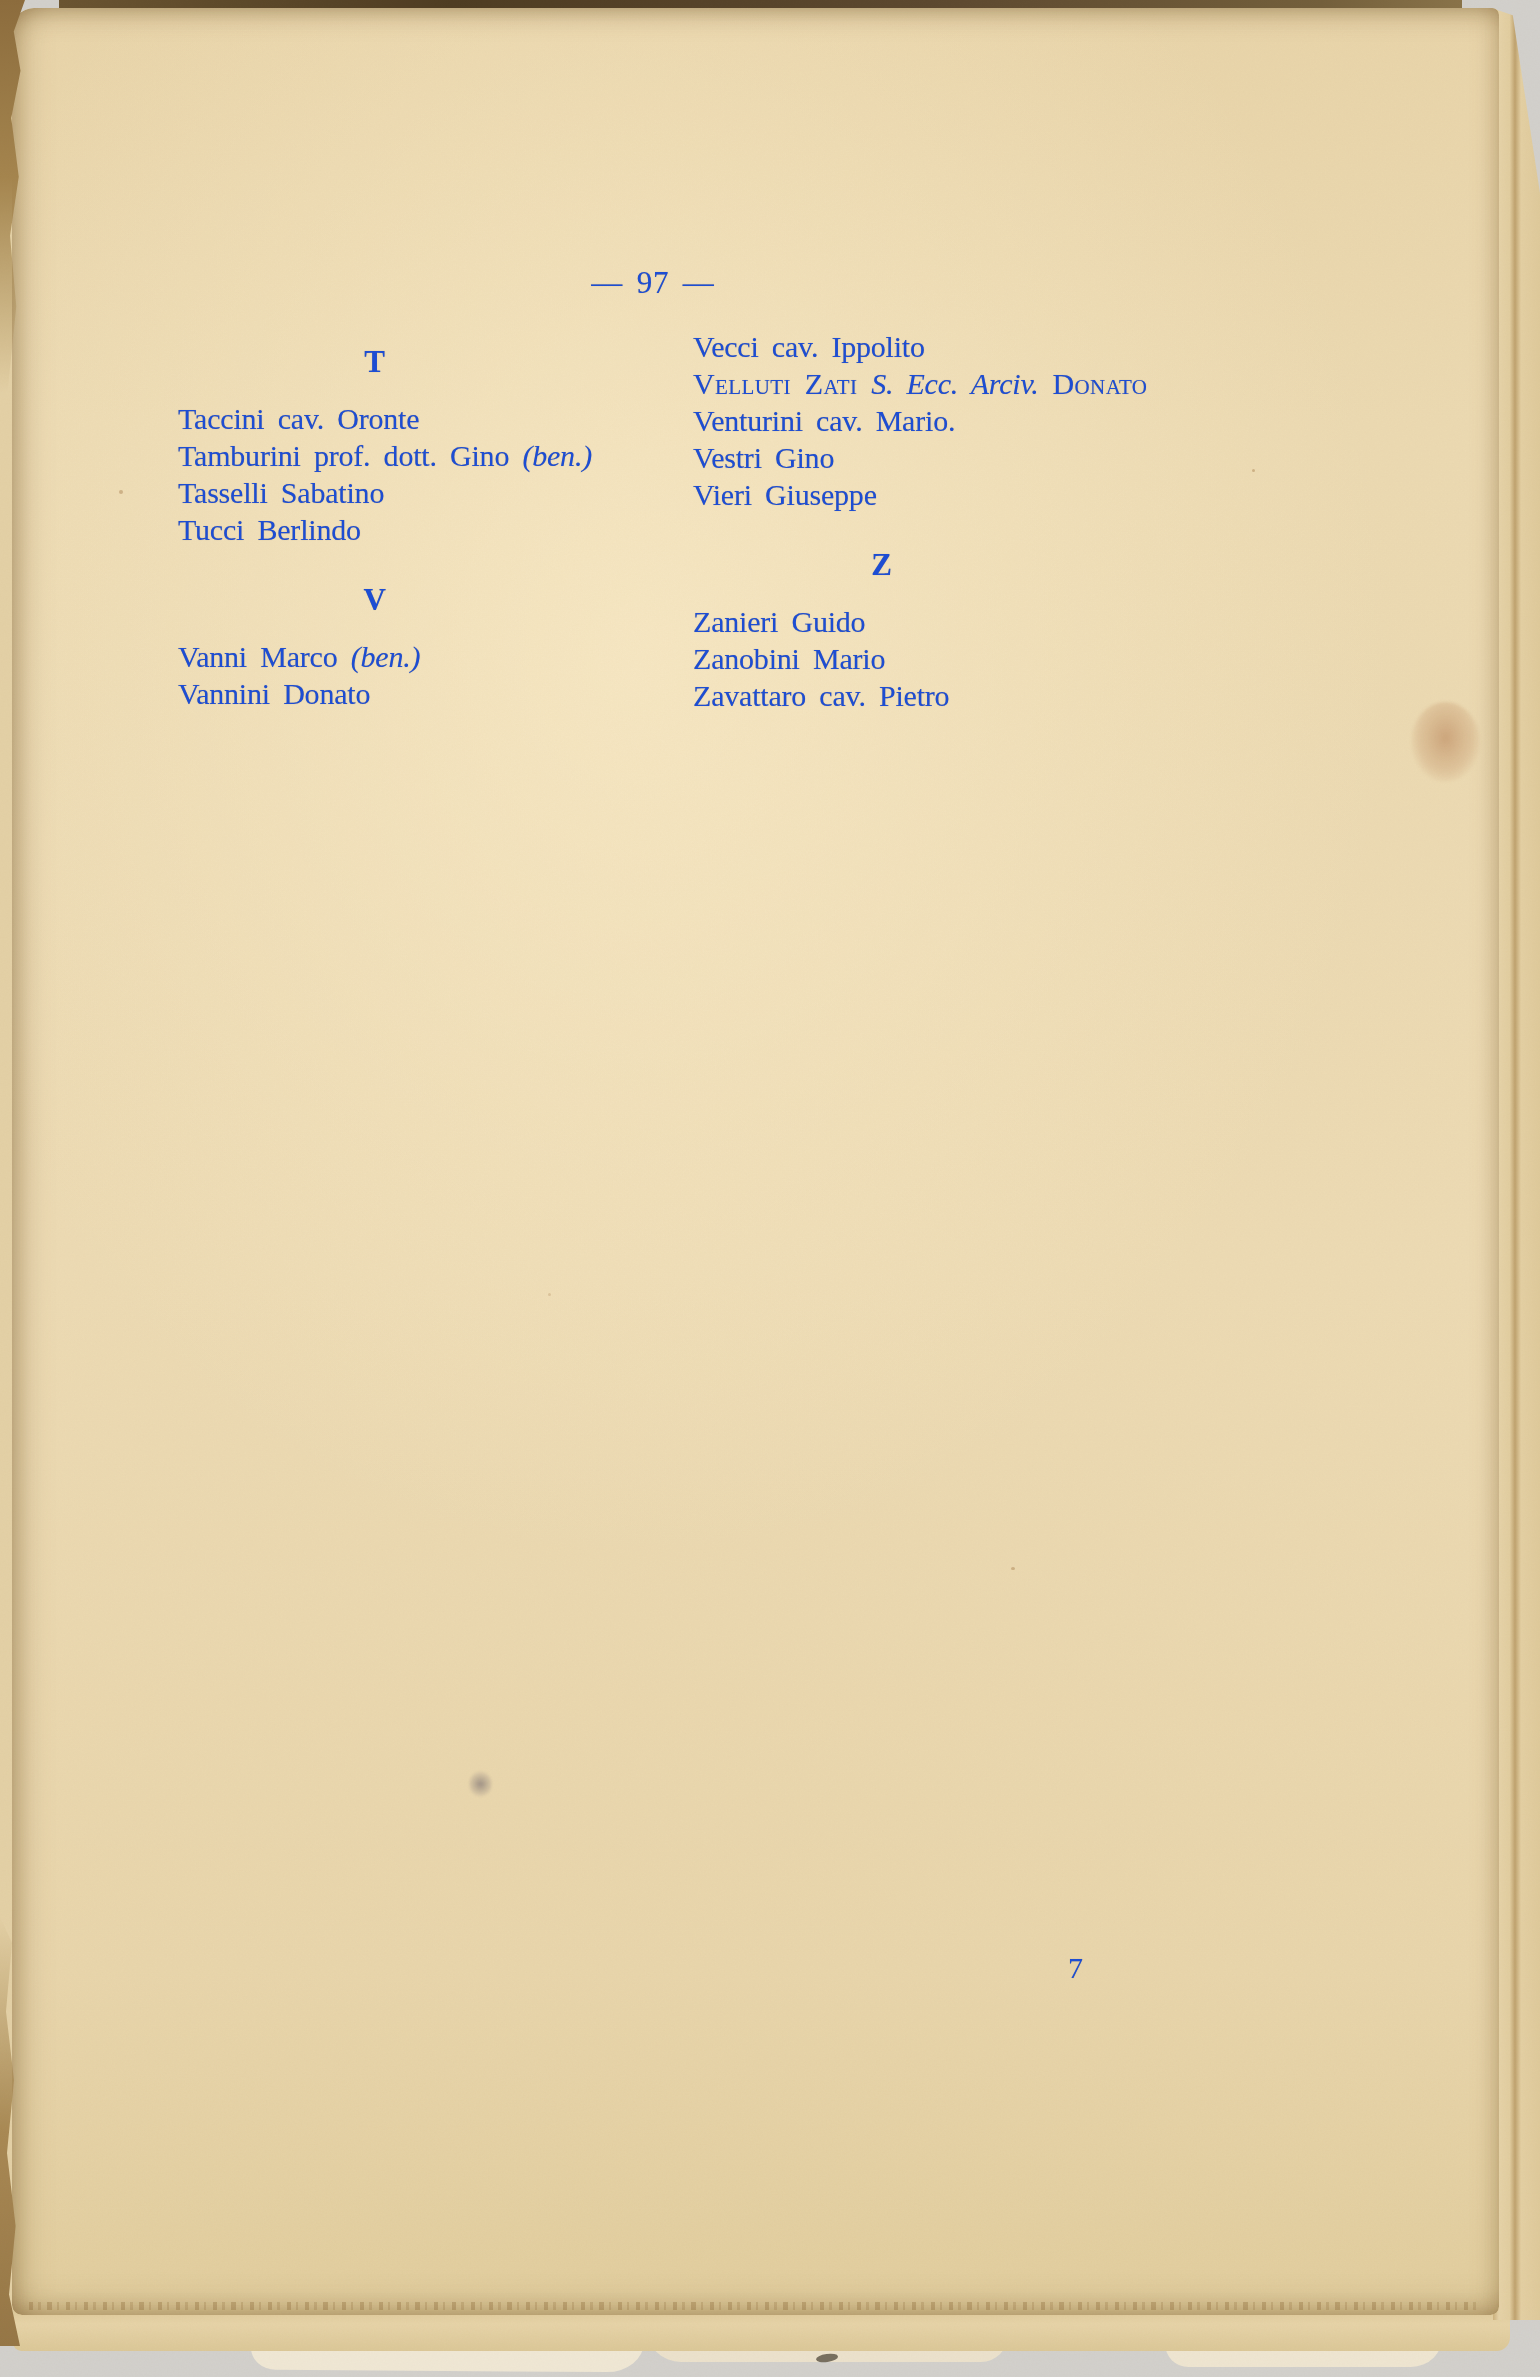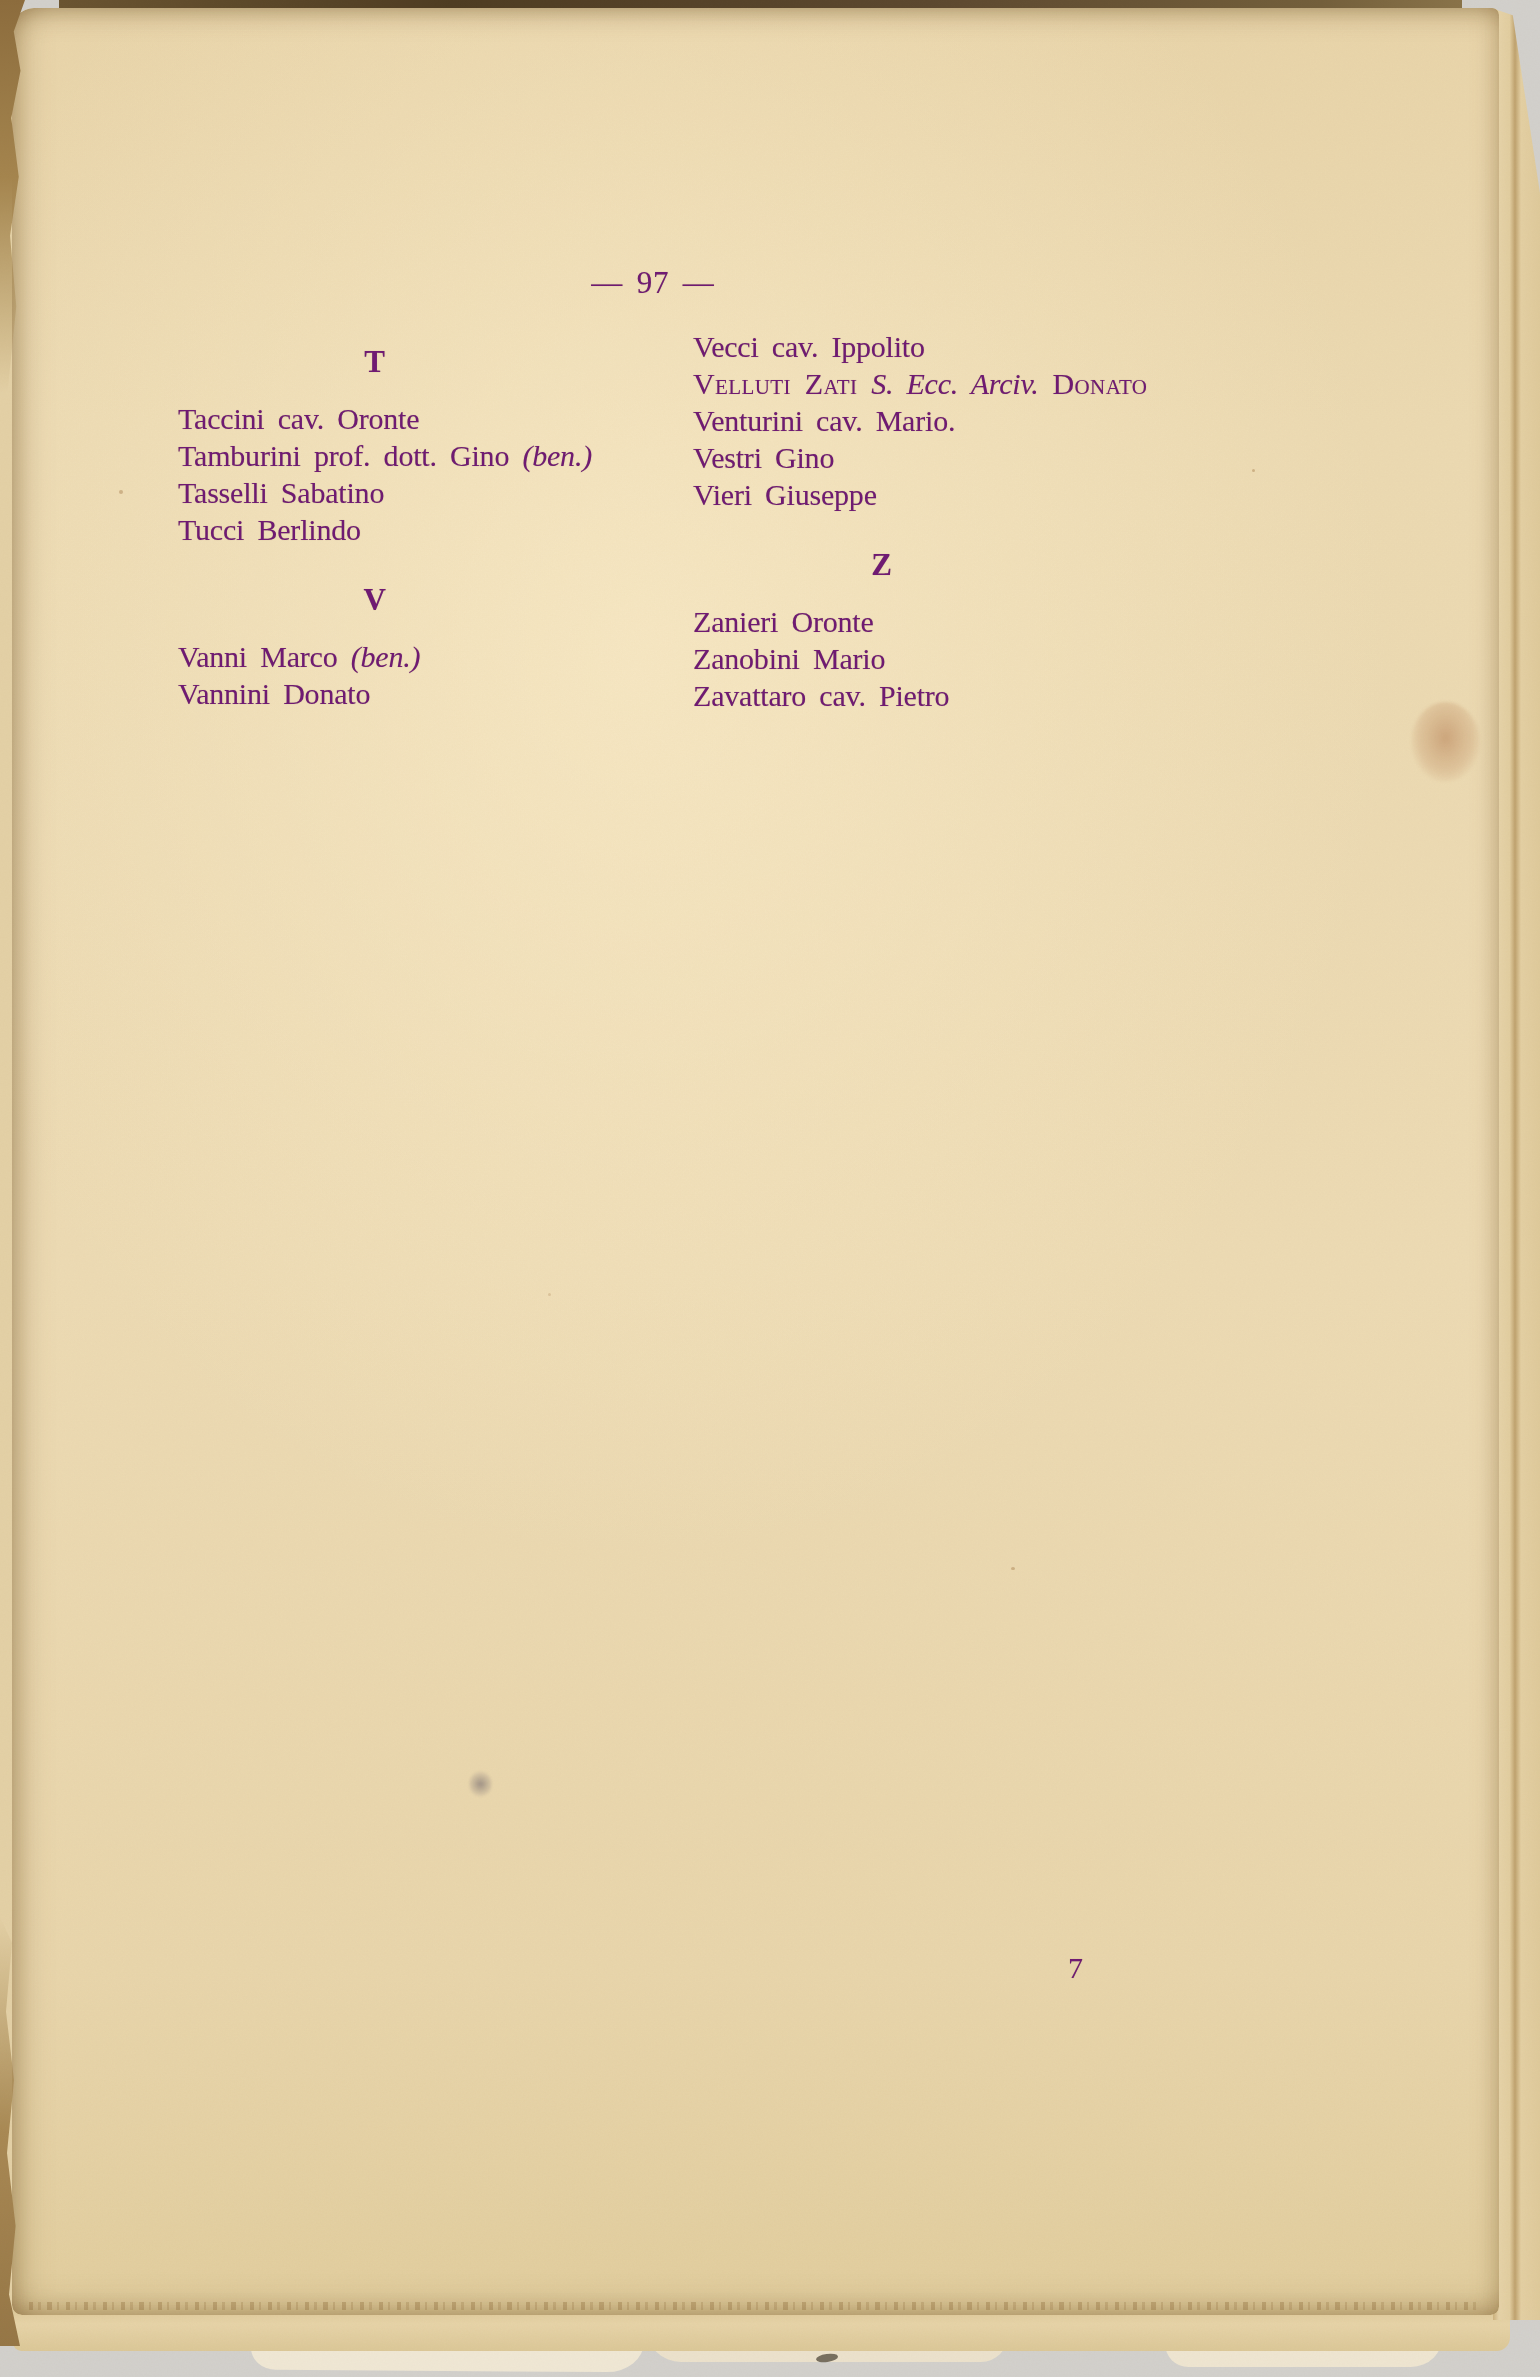--- a/index.html
+++ b/index.html
@@ -84,21 +84,21 @@
     background:radial-gradient(circle at 50% 50%, rgba(92,82,98,.5), rgba(92,82,98,.12) 60%, rgba(92,82,98,0) 78%);
     filter:blur(0.8px);
   }
   .fox{ border-radius:50%; background:rgba(150,100,50,.35); }
   .fox-1{ left:119px; top:490px; width:4.2px; height:4.2px; }
   .fox-2{ left:1252px; top:469px; width:3.3px; height:3.3px; }
   .fox-3{ left:1011px; top:1567px; width:4.2px; height:3.3px; }
   .fox-4{ left:548px; top:1293px; width:3.3px; height:3.3px; opacity:.6; }
 
   
-  .ink{ color:#701a75; text-shadow:0 0 0.8px rgba(62,48,26,.35); }
+  .ink{ color:#1d4ed8; text-shadow:0 0 0.8px rgba(62,48,26,.35); }
   .page-number{
     left:559px; top:265px; width:188px; text-align:center; white-space:nowrap;
     font-size:31px; letter-spacing:0.8px; word-spacing:5px;
   }
   .col{
     font-size:30px; line-height:37px; white-space:nowrap;
     letter-spacing:-0.2px; word-spacing:5.9px;
   }
   .col-left{ left:178px; top:343px; width:393px; }
   .col-right{ left:693px; top:328px; width:377px; }
@@ -146,21 +146,21 @@
       <div class="entry"><span class="seg-n">Vanni Marco </span><span class="seg-i">(ben.)</span></div>
       <div class="entry"><span class="seg-n">Vannini Donato</span></div>
     </div>
   <div class="layer col col-right ink">
       <div class="entry"><span class="seg-n">Vecci cav. Ippolito</span></div>
       <div class="entry"><span class="seg-sc">Velluti Zati </span><span class="seg-i">S. Ecc. Arciv.</span><span class="seg-sc"> Donato</span></div>
       <div class="entry"><span class="seg-n">Venturini cav. Mario.</span></div>
       <div class="entry"><span class="seg-n">Vestri Gino</span></div>
       <div class="entry"><span class="seg-n">Vieri Giuseppe</span></div>
       <div class="section-letter">Z</div>
-      <div class="entry"><span class="seg-n">Zanieri Oronte</span></div>
+      <div class="entry"><span class="seg-n">Zanieri Guido</span></div>
       <div class="entry"><span class="seg-n">Zanobini Mario</span></div>
       <div class="entry"><span class="seg-n">Zavattaro cav. Pietro</span></div>
     </div>
 
   <div class="layer signature ink">7</div>
 
   <div class="layer stain-right"></div>
   <div class="layer smudge"></div>
   <div class="layer fox fox-1"></div>
   <div class="layer fox fox-2"></div>

